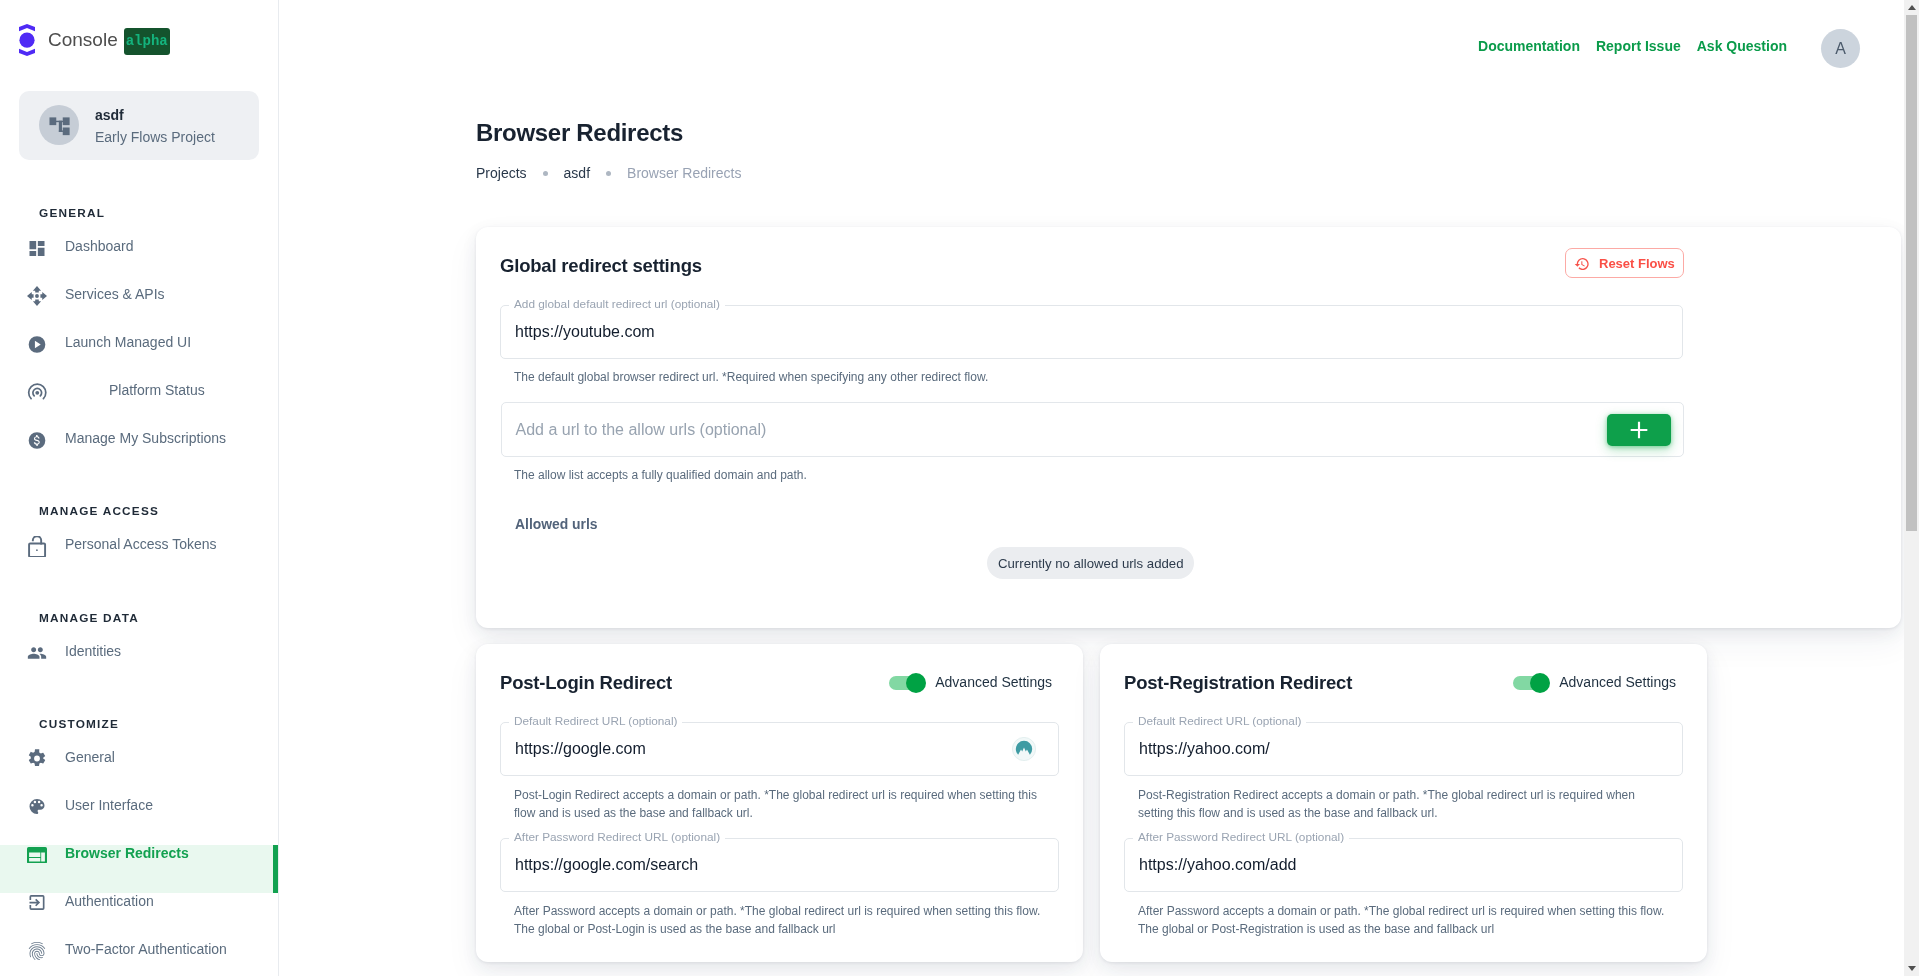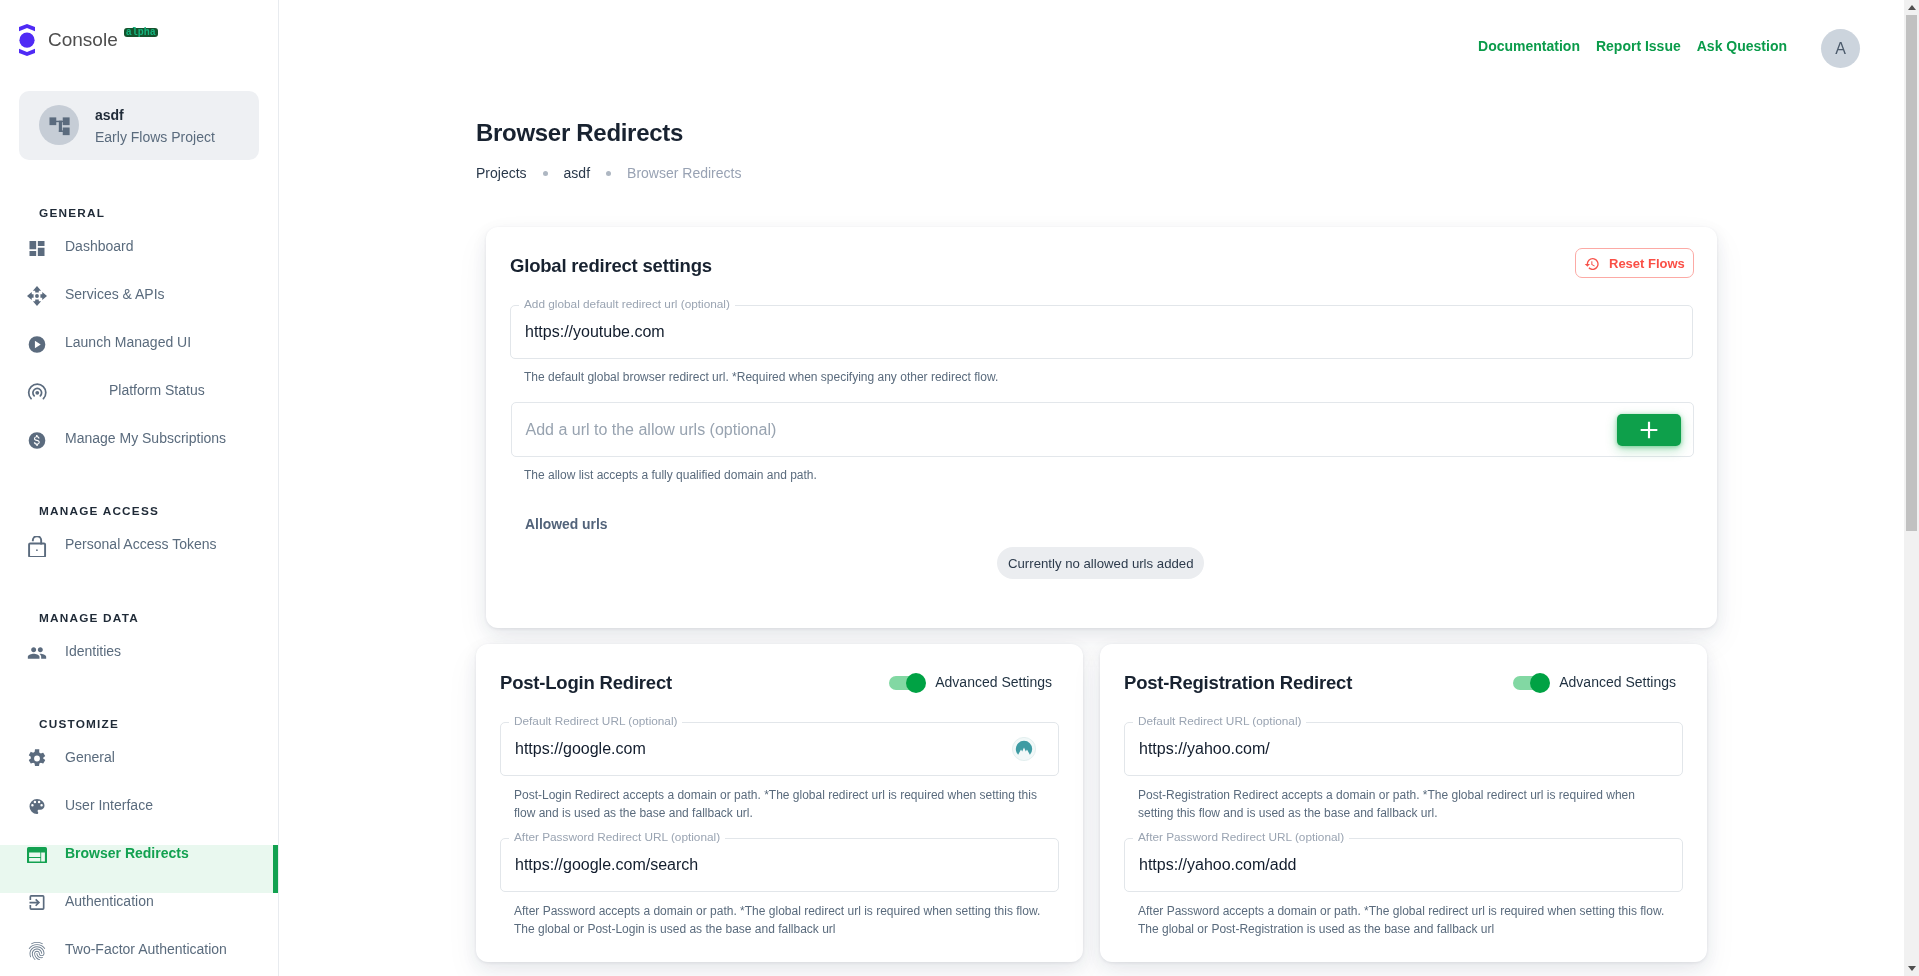--- a/index.html
+++ b/index.html
@@ -13,22 +13,22 @@
   }
   .app{display:flex;width:1904px;height:976px;}
 
   
   .sidebar{width:279px;min-width:279px;height:976px;background:#fff;
            border-right:1px solid #e8ebef;position:relative;}
   .brand{position:absolute;left:0;top:0;display:flex;align-items:flex-start;}
   .brand-logo{width:16px;height:32px;flex:none;margin-left:19px;margin-top:24px;}
   .brand-name{font-size:19px;color:#4d4d4d;margin-left:13px;margin-top:30px;
               line-height:19px;letter-spacing:0;}
-  .alpha{font-family:"Liberation Mono",monospace;font-size:10px;color:#14b37d;
-         background:#14532d;padding:0 2px;border-radius:3px;font-weight:700;
+  .alpha{font-family:"Liberation Mono",monospace;font-size:14px;color:#14b37d;
+         background:#14532d;padding:9px 2px;border-radius:3px;font-weight:700;
          margin-left:6px;margin-top:28px;letter-spacing:0;line-height:9px;}
   .project-card{position:absolute;left:19px;top:91px;width:240px;height:69px;
                 background:#eef0f3;border-radius:10px;}
   .project-avatar{position:absolute;left:20px;top:14px;width:40px;height:40px;
                   border-radius:50%;background:#c6cdd6;
                   display:flex;align-items:center;justify-content:center;}
   .project-name{position:absolute;left:76px;top:17px;font-weight:700;font-size:14px;
                 color:#1f2a37;line-height:14px;}
   .project-sub{position:absolute;left:76px;top:39px;font-size:14px;color:#5a6b7d;
                line-height:14px;}
@@ -59,21 +59,21 @@
                 color:#182230;letter-spacing:-.3px;font-weight:700;line-height:25px;}
   .crumbs{position:absolute;left:476px;top:165px;display:flex;align-items:center;font-size:14px;}
   .crumb{color:#29384a;cursor:pointer;}
   .crumb.last{color:#98a2b3;}
   .dot{width:5px;height:5px;border-radius:50%;background:#aeb7c2;margin:0 16px;}
 
   
   .card{background:#fff;border-radius:12px;
         box-shadow:0 1px 3px rgba(42,56,80,.09),0 5px 16px rgba(42,56,80,.075),
                    0 14px 34px rgba(42,56,80,.06);}
-  .global-card{position:absolute;left:486px;top:227px;width:1231px;height:401px;
+  .global-card{position:absolute;left:476px;top:227px;width:1425px;height:401px;
                padding:0 12px;}
   .card-head{position:absolute;left:0;top:0;right:0;}
   .card-title{position:absolute;left:24px;top:29px;font-size:18.5px;font-weight:700;
               color:#182230;letter-spacing:-.2px;line-height:19px;}
 
   .reset-btn{position:absolute;left:1089px;top:21px;display:flex;align-items:center;
              border:1px solid #fcaaa5;border-radius:7px;background:#fff;color:#fa4f46;
              font-size:13px;font-weight:700;height:30px;width:119px;
              padding:0 10px 0 8px;cursor:pointer;white-space:nowrap;
              font-family:"Liberation Sans",sans-serif;}

